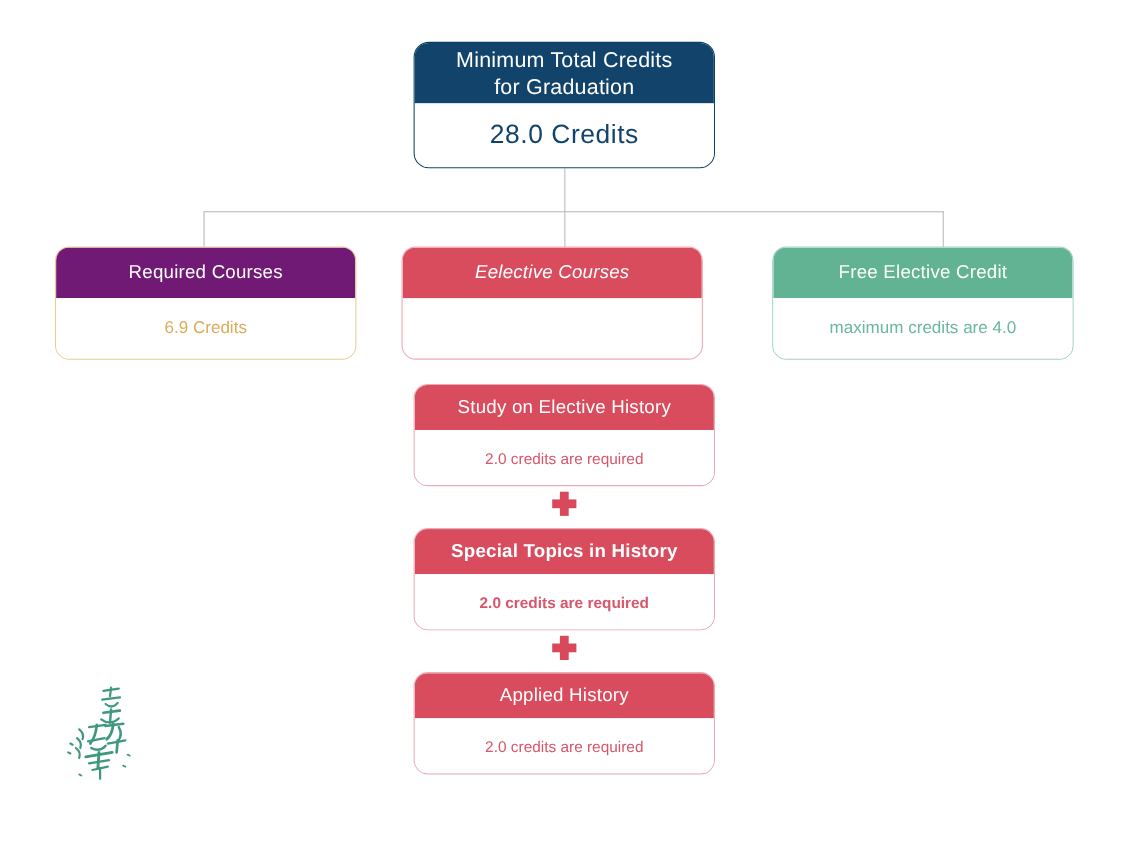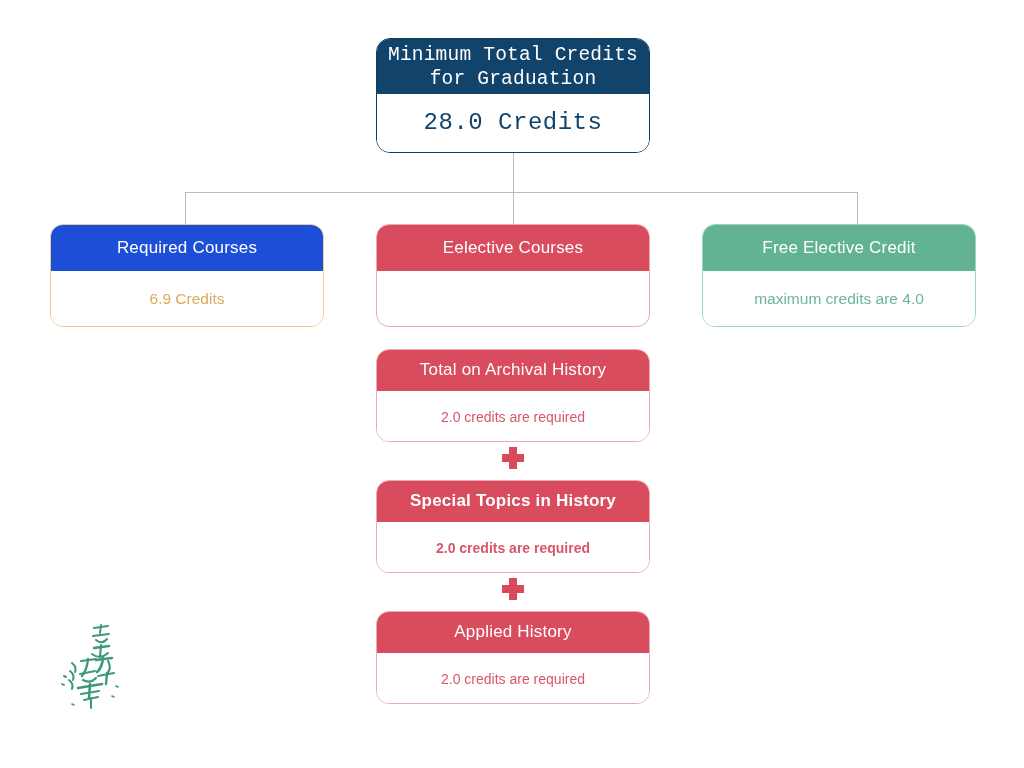--- a/index.html
+++ b/index.html
@@ -59,21 +59,20 @@
   }
 
   
   #root-card {
     left: 376px;
     top: 38px;
     width: 274px;
     height: 115px;
     border: 1.6px solid #0f3f5f;
     border-radius: 14px;
-    font-family: Liberation Mono, monospace;
   }
   #root-card .hdr {
     height: 55px;
     background: #11436b;
     font-size: 19.5px;
     padding: 4px 10px 2px;
   }
   #root-card .bdy {
     height: 58px;
     color: #11436b;
@@ -83,26 +82,27 @@
 
   
   .row2 { top: 224px; width: 274px; height: 103px; }
   .row2 .hdr { height: 46px; font-size: 17px; }
   .row2 .bdy { height: 57px; font-size: 15.5px; }
 
   #card-required {
     left: 50px;
     border: 1.1px solid #eccb93;
   }
-  #card-required .hdr { background: #1d4ed8; }
+  #card-required .hdr { background: #701a75; }
   #card-required .bdy { color: #dcab5c; }
 
   #card-elective {
-    left: 376px;
+    left: 365px;
     border: 1.1px solid #eeaab4;
+    font-style: italic;
   }
   #card-elective .hdr { background: #d94c5d; }
   #card-elective .bdy { color: #d9566a; }
 
   #card-free {
     left: 702px;
     border: 1.1px solid #a3d3c0;
   }
   #card-free .hdr { background: #62b394; }
   #card-free .bdy { color: #6ab79a; text-align: right; }
@@ -183,21 +183,21 @@
   <div class="card row2" id="card-elective">
     <div class="hdr">Eelective Courses</div>
   </div>
 
   <div class="card row2" id="card-free">
     <div class="hdr">Free Elective Credit</div>
     <div class="bdy">maximum credits are 4.0</div>
   </div>
 
   <div class="card sub" id="card-sub-0">
-    <div class="hdr">Total on Archival History</div>
+    <div class="hdr">Study on Elective History</div>
     <div class="bdy">2.0 credits are required</div>
   </div>
 
   <div class="plus" id="plus-0">
     <span class="hbar"></span>
       <span class="vbar"></span>
   </div>
 
   <div class="card sub" id="card-sub-1">
     <div class="hdr">Special Topics in History</div>

